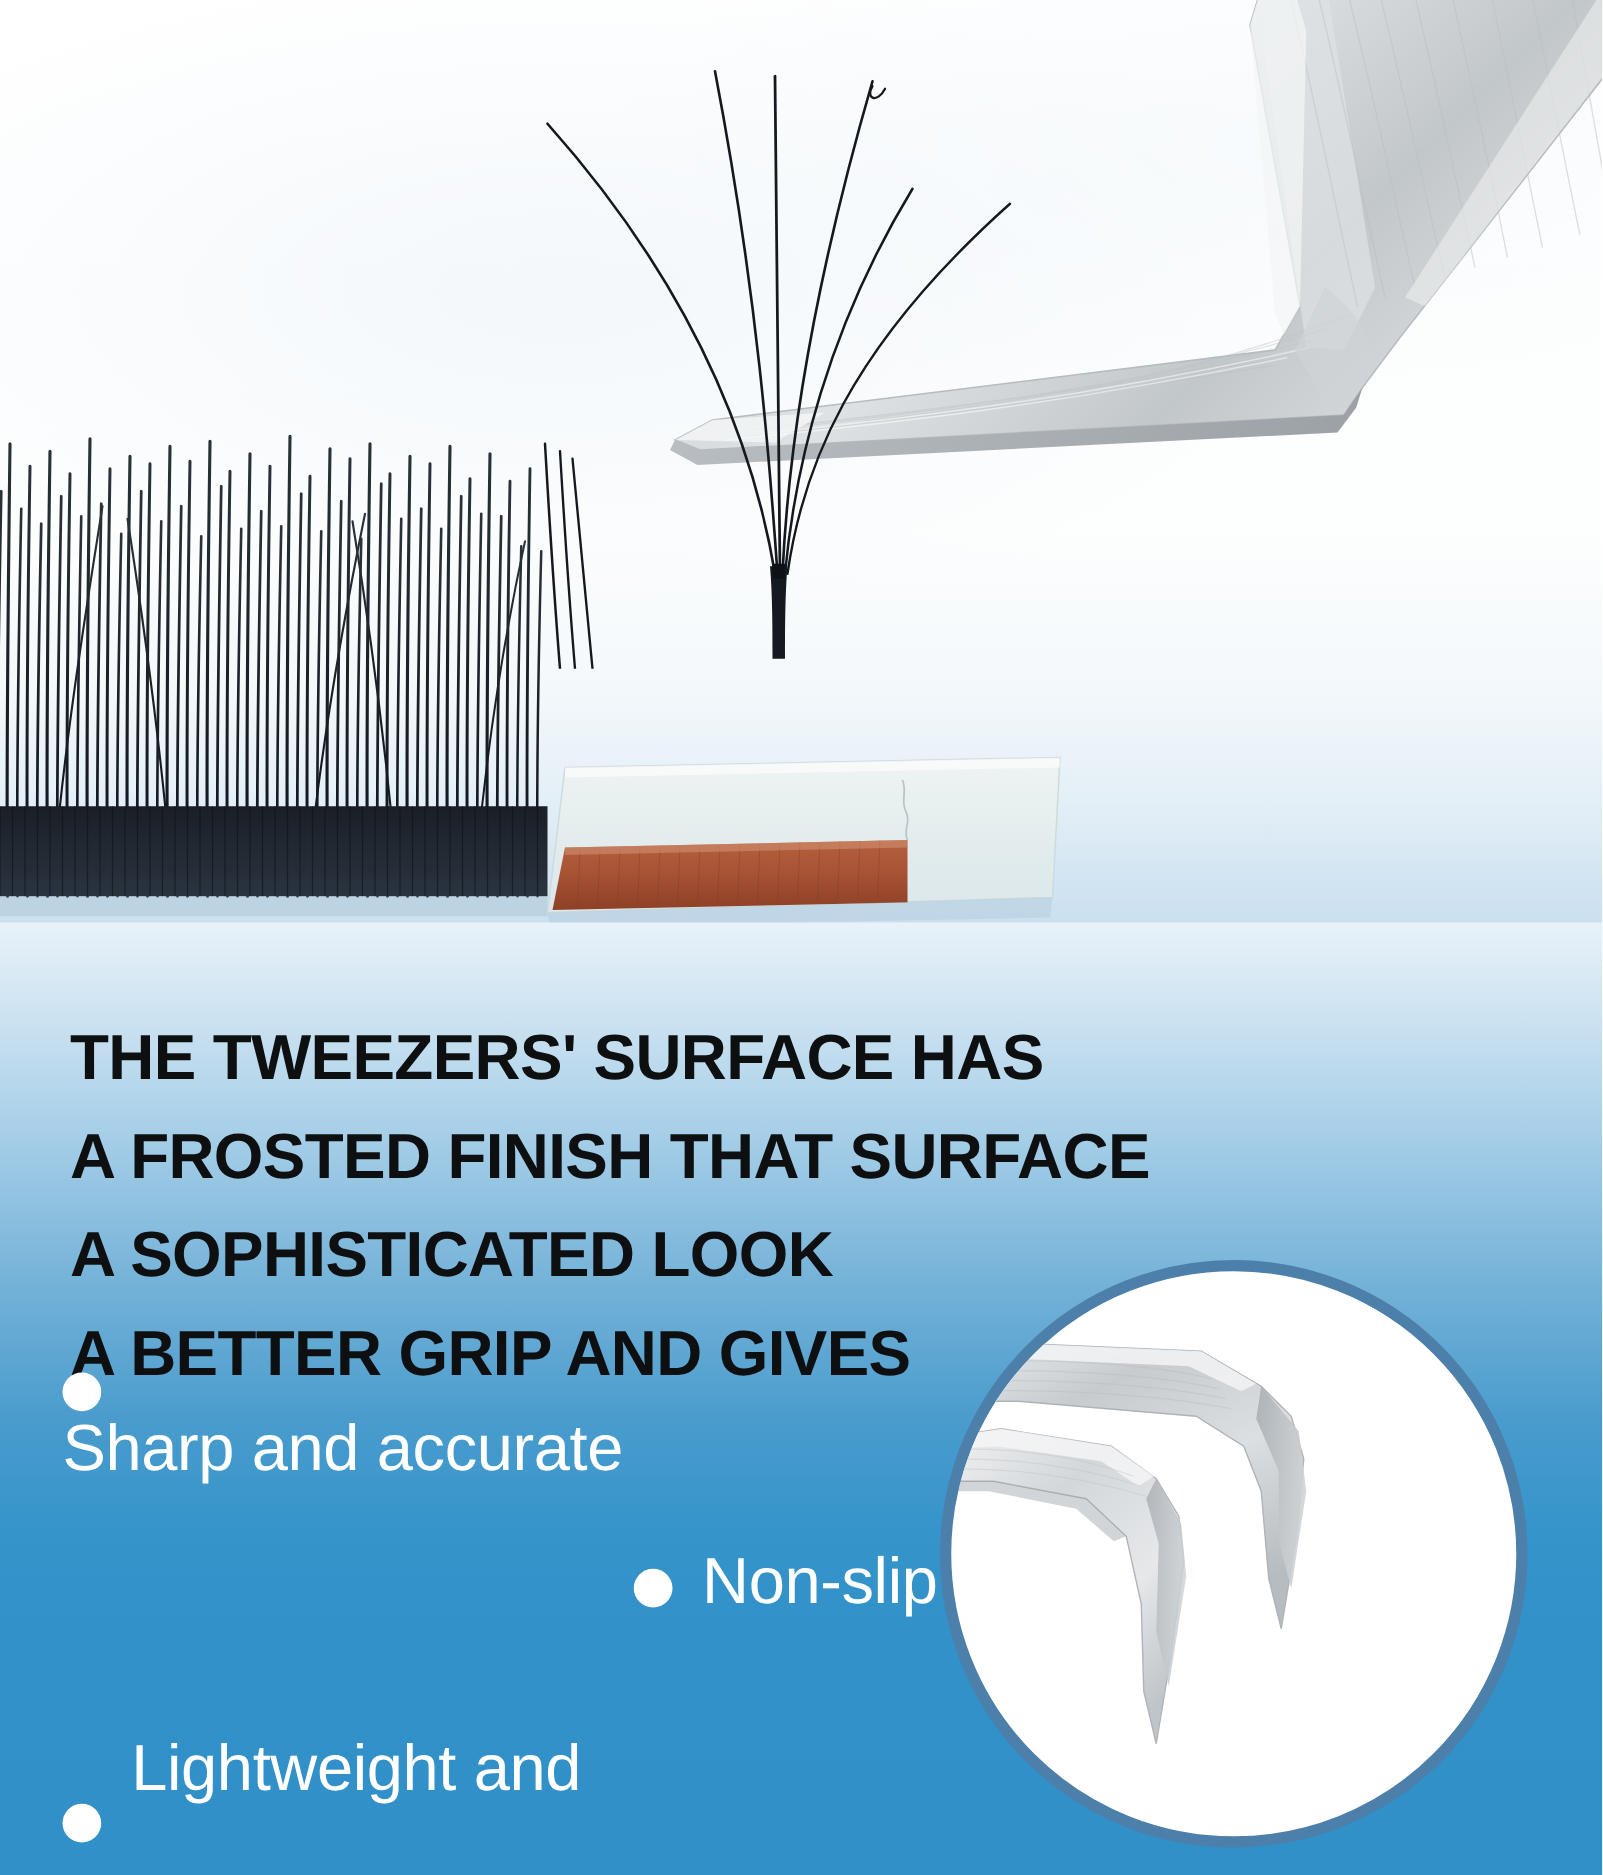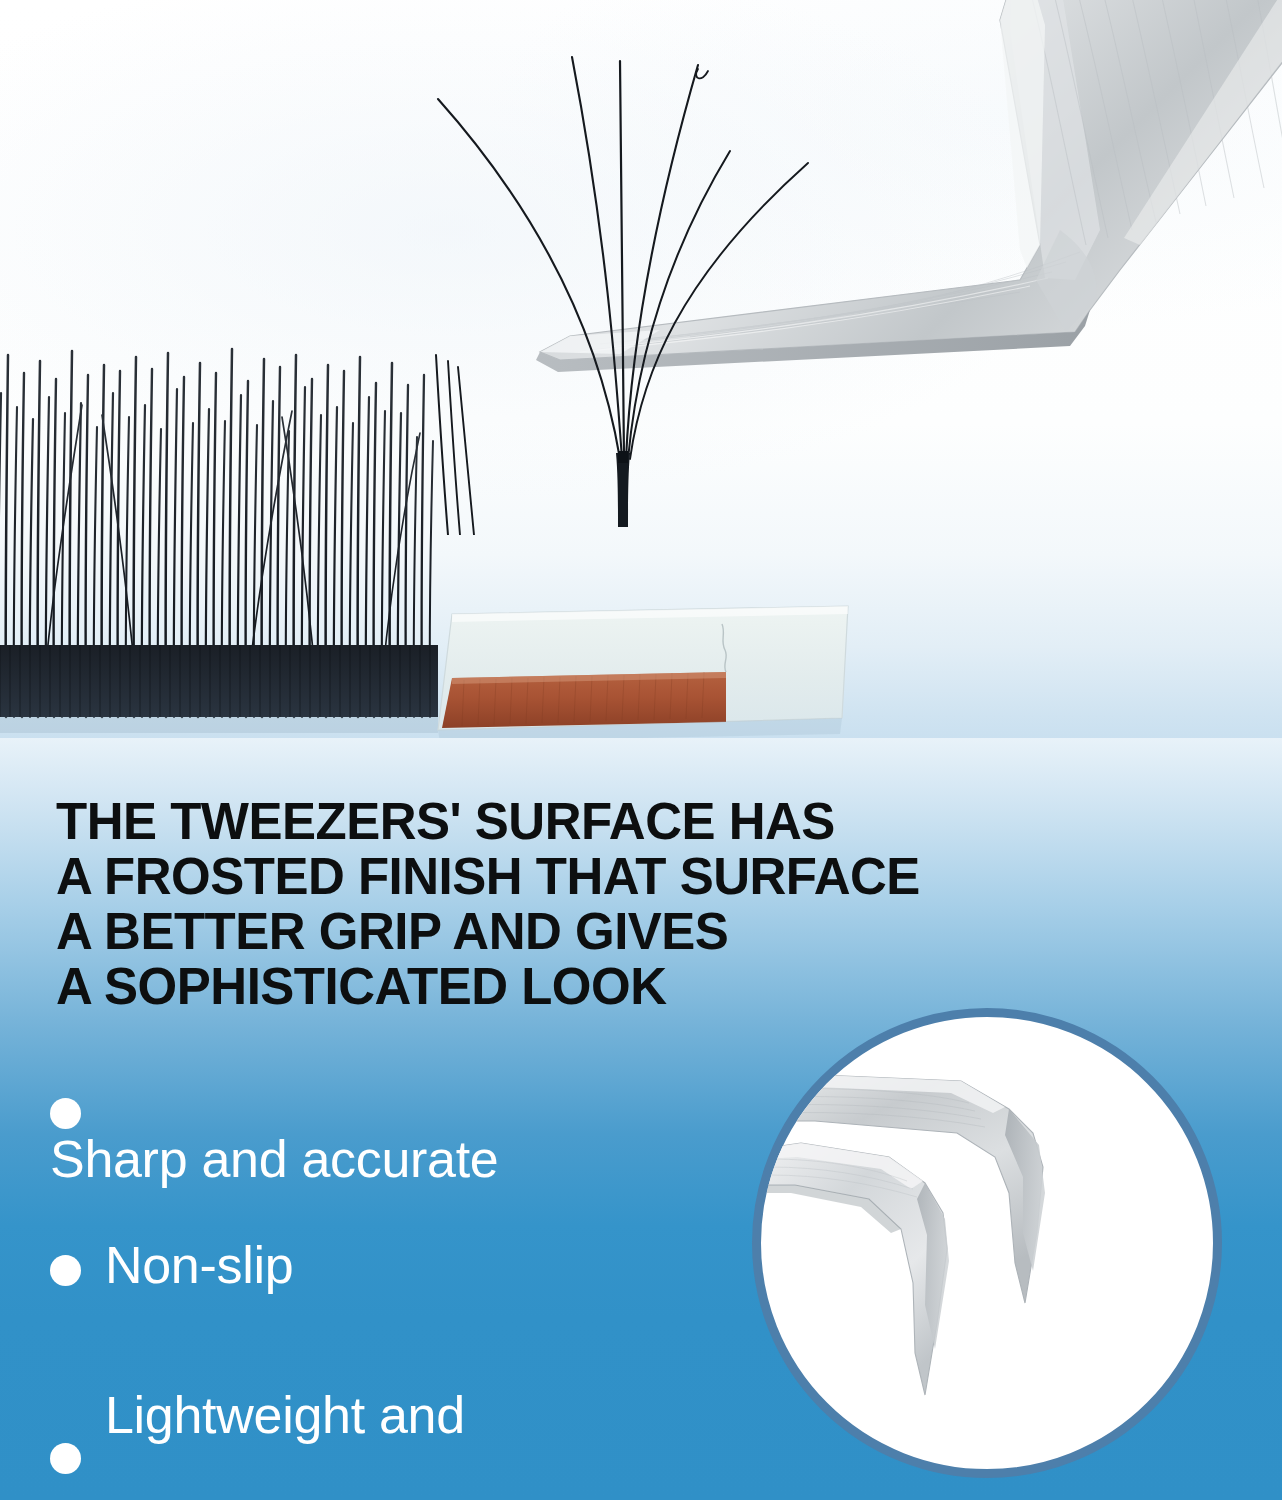--- a/index.html
+++ b/index.html
@@ -110,37 +110,37 @@
     top: 794px;
     width: 1090px;
     color: #0d0f10;
     font-family: "Liberation Sans", sans-serif;
     font-weight: bold;
     font-size: 51px;
     line-height: 55px;
     letter-spacing: -0.5px;
     white-space: nowrap;
   }
-  .headline-line { display: block; }
+  .headline-line { display: block; margin-top: 24px; }
 
   
   .bullets {
     position: absolute;
     left: 50px;
     top: 1078px;
     width: 700px;
   }
   .bullet-row {
     position: relative;
     display: flex;
     align-items: flex-start;
     min-height: 74px;
   }
   .bullet-row.r1 { margin-bottom: 46px; flex-direction: column; }
-  .bullet-row.r2 { margin-bottom: 76px; }
+  .bullet-row.r2 { margin-bottom: 76px; justify-content: flex-end; }
 
   .bullet-dot {
     flex: 0 0 auto;
     width: 31px;
     height: 31px;
     border-radius: 50%;
     background: #ffffff;
     margin-right: 24px;
   }
   .bullet-row.r1 .bullet-dot { margin-top: 20px; }
@@ -448,22 +448,22 @@
         <path d="M188 396 L198 396 L198 408 L188 408 Z" fill="#0d1217"></path>
       </svg>
     </div>
   </div>
 
   <div class="blue-panel"></div>
 
   <div class="headline">
     <span class="headline-line">THE TWEEZERS' SURFACE HAS</span>
     <span class="headline-line">A FROSTED FINISH THAT SURFACE</span>
+    <span class="headline-line">A SOPHISTICATED LOOK</span>
     <span class="headline-line">A BETTER GRIP AND GIVES</span>
-    <span class="headline-line">A SOPHISTICATED LOOK</span>
   </div>
 
   <div class="bullets">
 
     <div class="bullet-row r1">
       <span class="bullet-dot"></span>
       <span class="bullet-text">
         <span class="l">Sharp and accurate</span>
       </span>
     </div>

